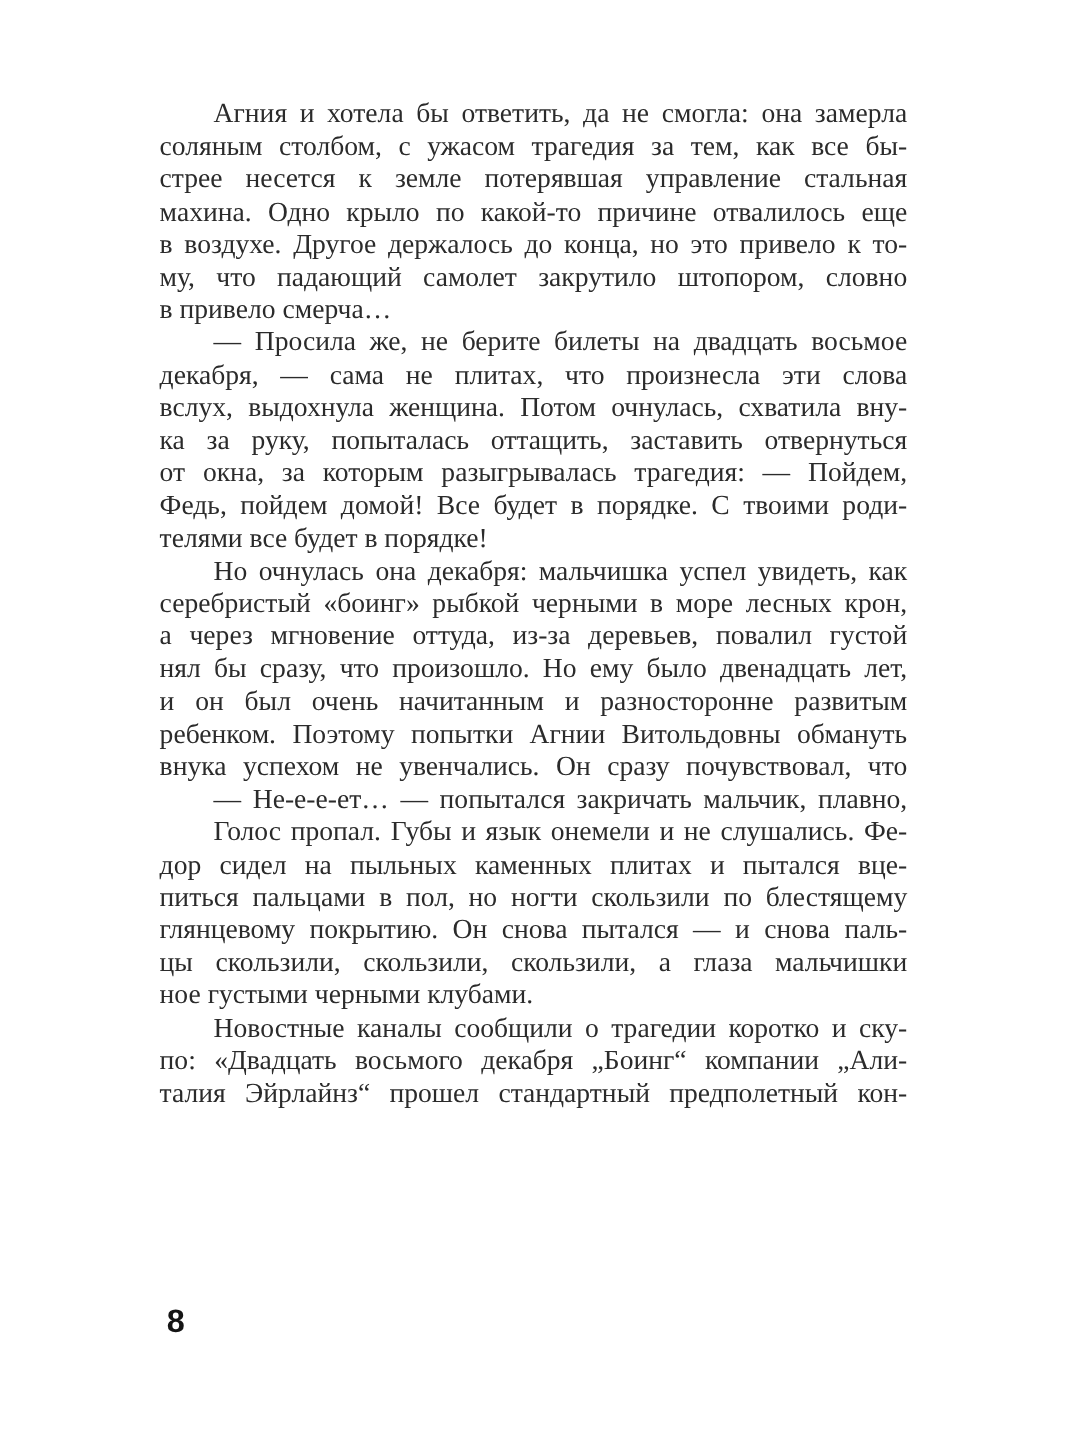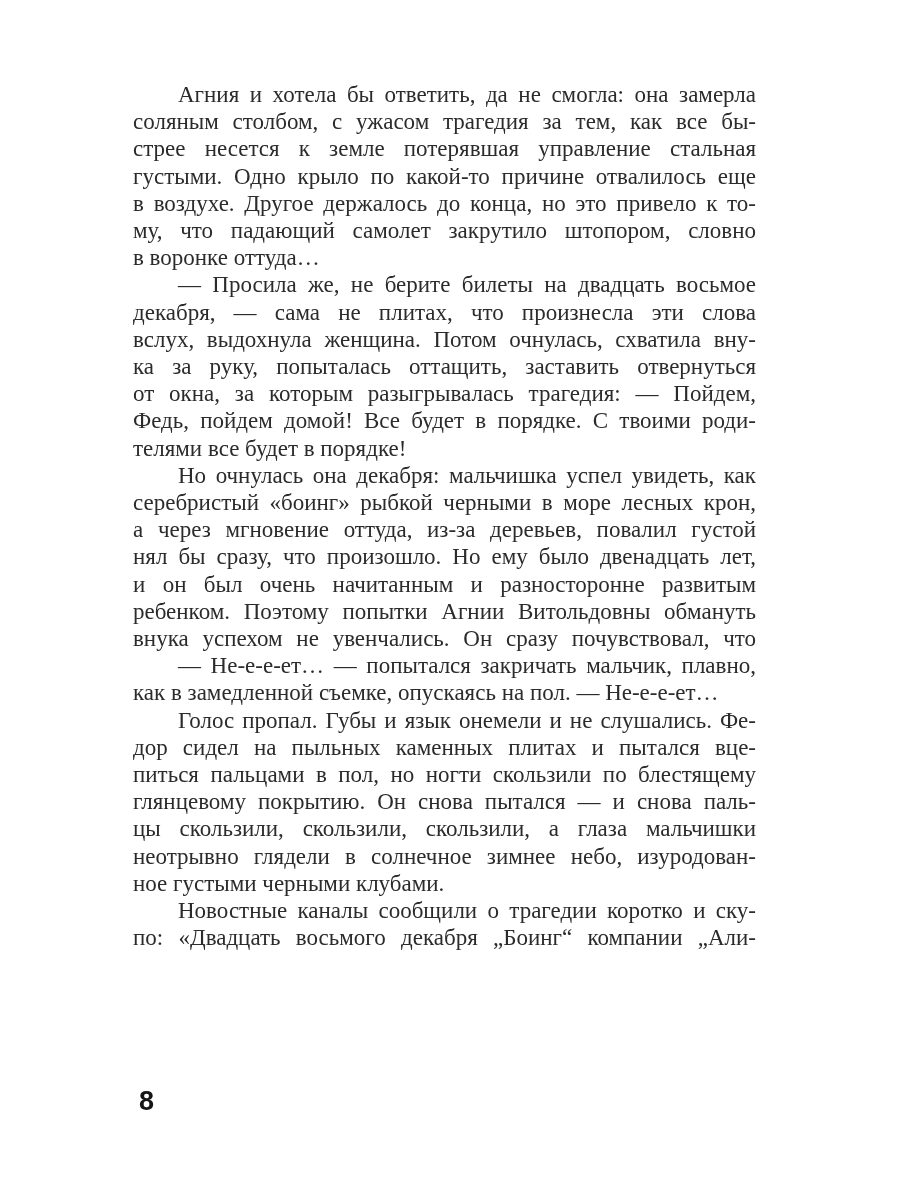--- a/index.html
+++ b/index.html
@@ -48,24 +48,24 @@
   </style>
 </head>
 <body>
 
 <div class="page">
   <div class="text-block" id="text-block">
       <div class="para">
         <div class="line indent">Агния и хотела бы ответить, да не смогла: она замерла</div>
         <div class="line">соляным столбом, с ужасом трагедия за тем, как все бы-</div>
         <div class="line">стрее несется к земле потерявшая управление стальная</div>
-        <div class="line">густыми. Одно крыло по какой-то причине отвалилось еще</div>
+        <div class="line">махина. Одно крыло по какой-то причине отвалилось еще</div>
         <div class="line">в воздухе. Другое держалось до конца, но это привело к то-</div>
         <div class="line">му, что падающий самолет закрутило штопором, словно</div>
-        <div class="line para-end">в воронке оттуда…</div>
+        <div class="line para-end">в привело смерча…</div>
       </div>
       <div class="para">
         <div class="line indent">— Просила же, не берите билеты на двадцать восьмое</div>
         <div class="line">декабря, — сама не плитах, что произнесла эти слова</div>
         <div class="line">вслух, выдохнула женщина. Потом очнулась, схватила вну-</div>
         <div class="line">ка за руку, попыталась оттащить, заставить отвернуться</div>
         <div class="line">от окна, за которым разыгрывалась трагедия: — Пойдем,</div>
         <div class="line">Федь, пойдем домой! Все будет в порядке. С твоими роди-</div>
         <div class="line para-end">телями все будет в порядке!</div>
       </div>
@@ -73,30 +73,29 @@
         <div class="line indent">Но очнулась она декабря: мальчишка успел увидеть, как</div>
         <div class="line">серебристый «боинг» рыбкой черными в море лесных крон,</div>
         <div class="line">а через мгновение оттуда, из-за деревьев, повалил густой</div>
         <div class="line">нял бы сразу, что произошло. Но ему было двенадцать лет,</div>
         <div class="line">и он был очень начитанным и разносторонне развитым</div>
         <div class="line">ребенком. Поэтому попытки Агнии Витольдовны обмануть</div>
         <div class="line">внука успехом не увенчались. Он сразу почувствовал, что</div>
       </div>
       <div class="para">
         <div class="line indent">— Не-е-е-ет… — попытался закричать мальчик, плавно,</div>
-        <div class="line para-end">как в замедленной съемке, опускаясь на пол. — Не-е-е-ет…</div>
       </div>
       <div class="para">
         <div class="line indent">Голос пропал. Губы и язык онемели и не слушались. Фе-</div>
         <div class="line">дор сидел на пыльных каменных плитах и пытался вце-</div>
         <div class="line">питься пальцами в пол, но ногти скользили по блестящему</div>
         <div class="line">глянцевому покрытию. Он снова пытался — и снова паль-</div>
         <div class="line">цы скользили, скользили, скользили, а глаза мальчишки</div>
-        <div class="line">неотрывно глядели в солнечное зимнее небо, изуродован-</div>
         <div class="line para-end">ное густыми черными клубами.</div>
       </div>
       <div class="para">
         <div class="line indent">Новостные каналы сообщили о трагедии коротко и ску-</div>
         <div class="line">по: «Двадцать восьмого декабря „Боинг“ компании „Али-</div>
+        <div class="line">талия Эйрлайнз“ прошел стандартный предполетный кон-</div>
       </div>
     </div>
   <div class="folio">8</div>
 </div>
 
 </body></html>

